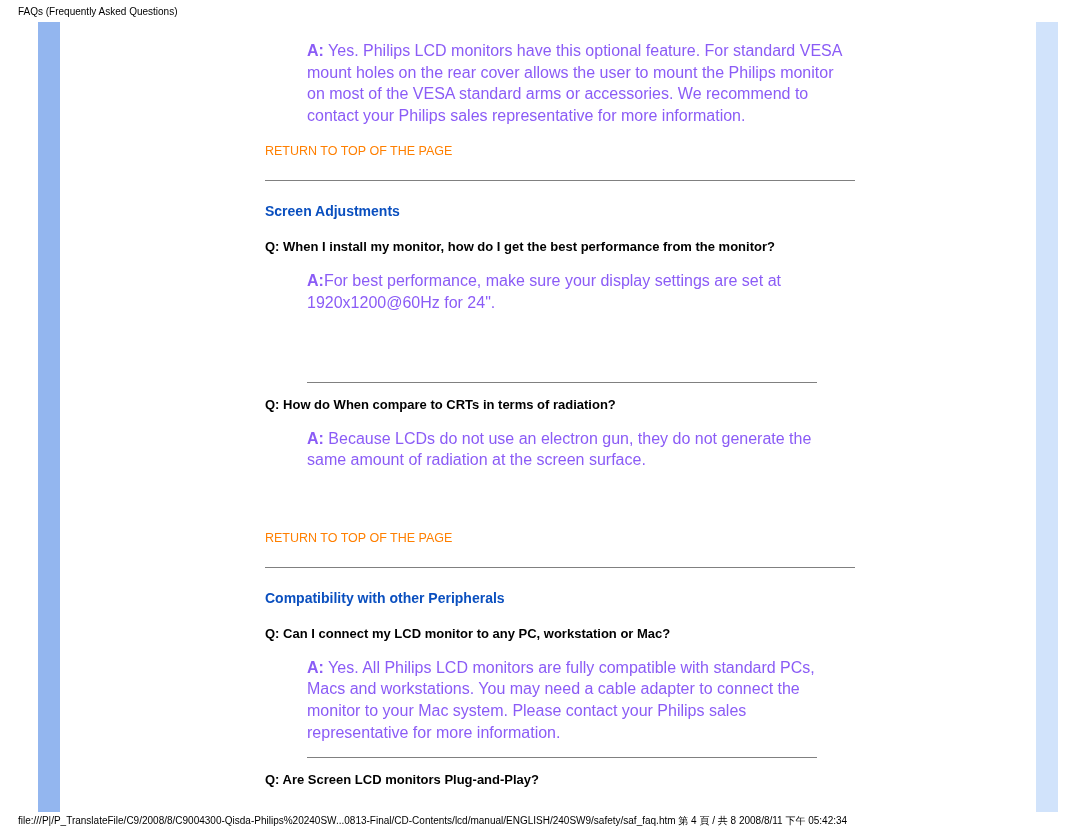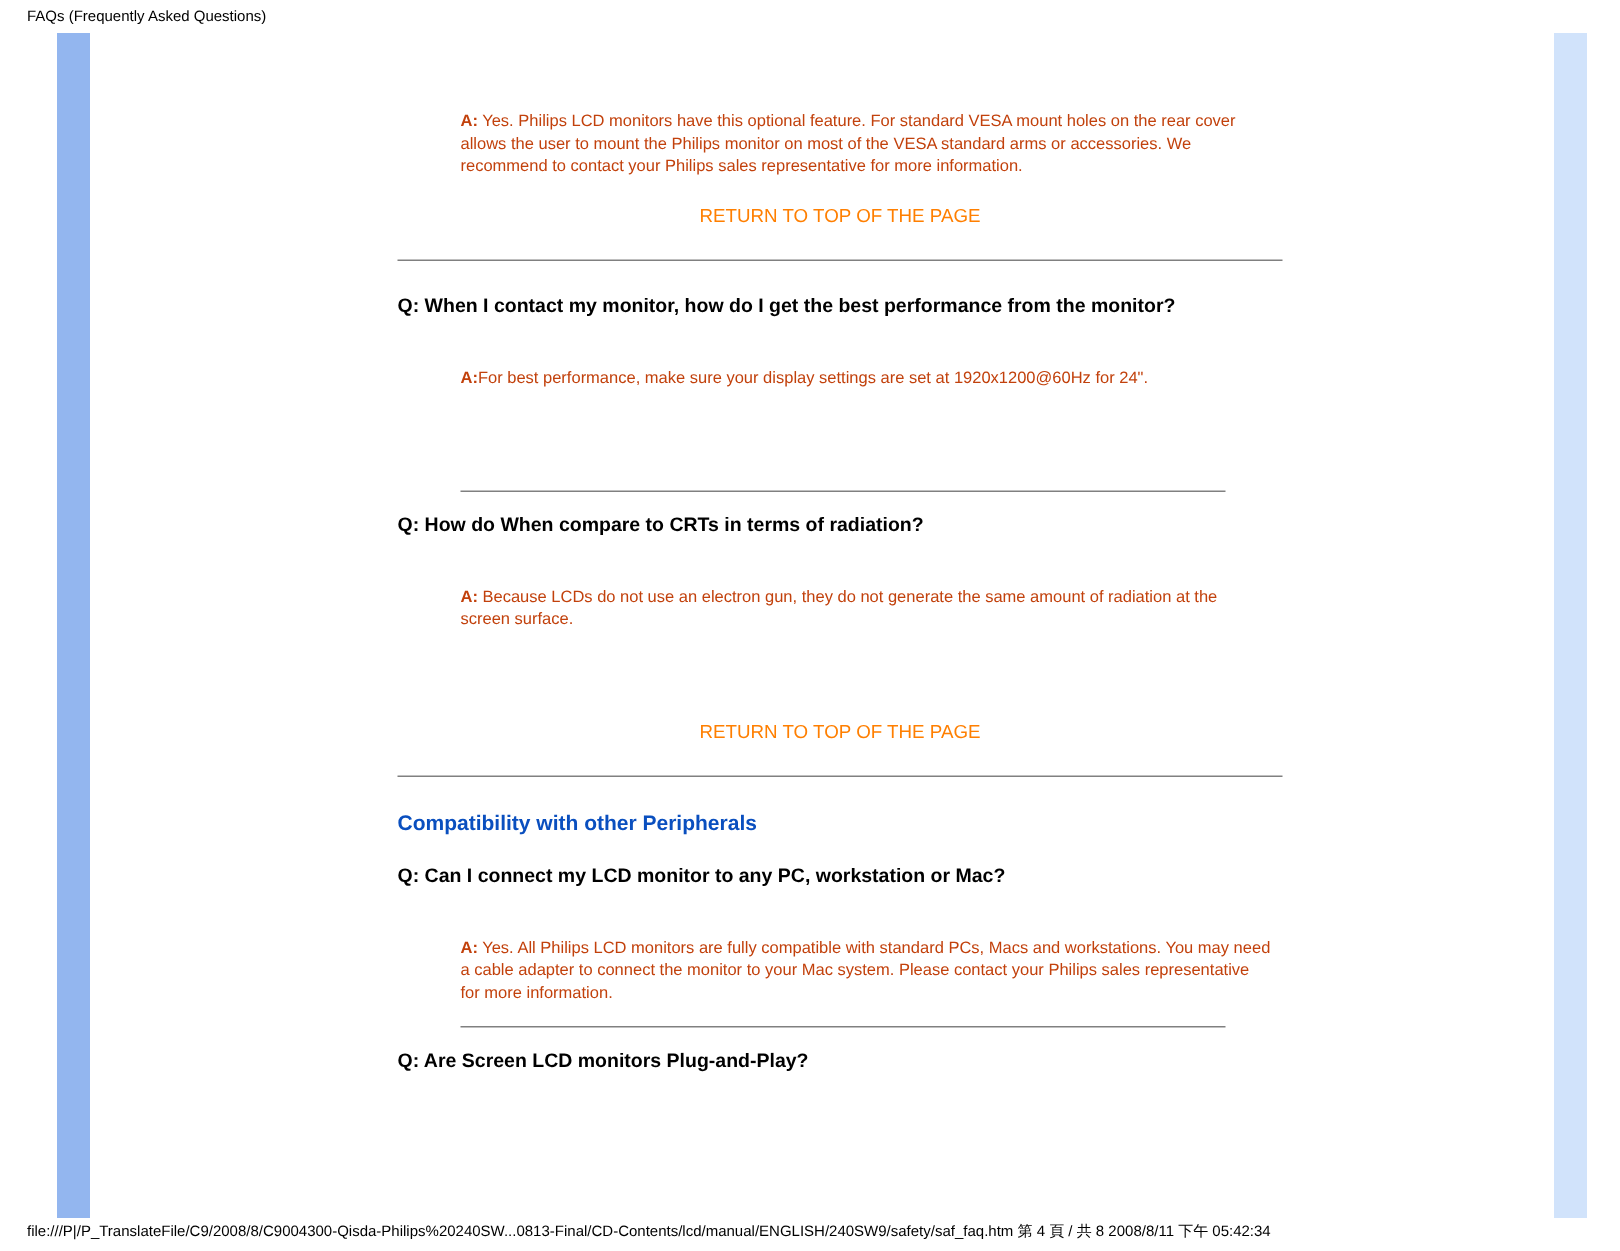--- a/index.html
+++ b/index.html
@@ -2,23 +2,23 @@
 <html><head>
 <meta charset="utf-8">
 <style>
   * { box-sizing: border-box; margin: 0; padding: 0; }
   html, body { width: 1080px; height: 834px; font-family: Arial, Helvetica, sans-serif; background: #fff; overflow: hidden; }
   .header-strip { position: absolute; top: 6px; left: 18px; font-size: 10px; color: #000; text-align: center; }
   .page-wrap { position: absolute; top: 22px; left: 0; right: 0; bottom: 22px; }
   .left-bar { position: absolute; top: 0; left: 38px; width: 22px; height: 100%; background: #93b6ef; }
   .right-bar { position: absolute; top: 0; right: 22px; width: 22px; height: 100%; background: #d1e3fb; }
   .content { position: absolute; top: 0; left: 265px; width: 590px; padding-top: 18px; }
-  .answer-block { font-size: 11px; line-height: 1.35; color: #c2410c; margin-bottom: 14px; padding-left: 42px; padding-right: 8px; margin-top: 34px; }
+  .answer-block { font-size: 16px; line-height: 1.35; color: #8b5cf6; margin-bottom: 14px; padding-left: 42px; padding-right: 8px; }
   .answer-block .a-label { font-weight: bold; }
-  .return-link { display: block; text-align: center; font-size: 12.5px; color: #ff7f00; margin: 18px 0 22px 0; text-decoration: none; }
+  .return-link { display: block; text-align: left; font-size: 12.5px; color: #ff7f00; margin: 18px 0 22px 0; text-decoration: none; }
   .hr-full { border: 0; border-top: 1px solid #808080; margin: 10px 0 22px 0; }
   .hr-short { border: 0; border-top: 1px solid #808080; margin: 14px 0 14px 42px; width: 510px; }
   .section-title { font-size: 14px; font-weight: bold; color: #0a4fbf; margin-bottom: 20px; }
   .question { font-size: 13px; font-weight: bold; color: #000; margin-bottom: 16px; padding-right: 8px; }
   .q-label { font-weight: bold; }
   .footer-strip { position: absolute; bottom: 6px; left: 18px; right: 18px; font-size: 10px; color: #000; white-space: nowrap; overflow: hidden; }
 </style>
 </head>
 <body>
 
@@ -31,23 +31,24 @@
   <div class="content">
 
     <div class="answer-block">
       <span class="a-label">A:</span><span> Yes. Philips LCD monitors have this optional feature. For standard VESA mount holes on the rear cover allows the user to mount the Philips monitor on most of the VESA standard arms or accessories. We recommend to contact your Philips sales representative for more information.</span>
     </div>
 
     <a href="#" class="return-link">RETURN TO TOP OF THE PAGE</a>
 
     <hr class="hr-full">
 
+    <div class="section-title">Screen Adjustments</div>
 
     <div class="question">
-      <span class="q-label">Q:</span><span> When I contact my monitor, how do I get the best performance from the monitor?</span>
+      <span class="q-label">Q:</span><span> When I install my monitor, how do I get the best performance from the monitor?</span>
     </div>
 
     <div class="answer-block">
       <span class="a-label">A:</span><span>For best performance, make sure your display settings are set at 1920x1200@60Hz for 24".</span>
     </div>
 
     <div style="height:40px"></div>
     <hr class="hr-short">
 
     <div class="question">

